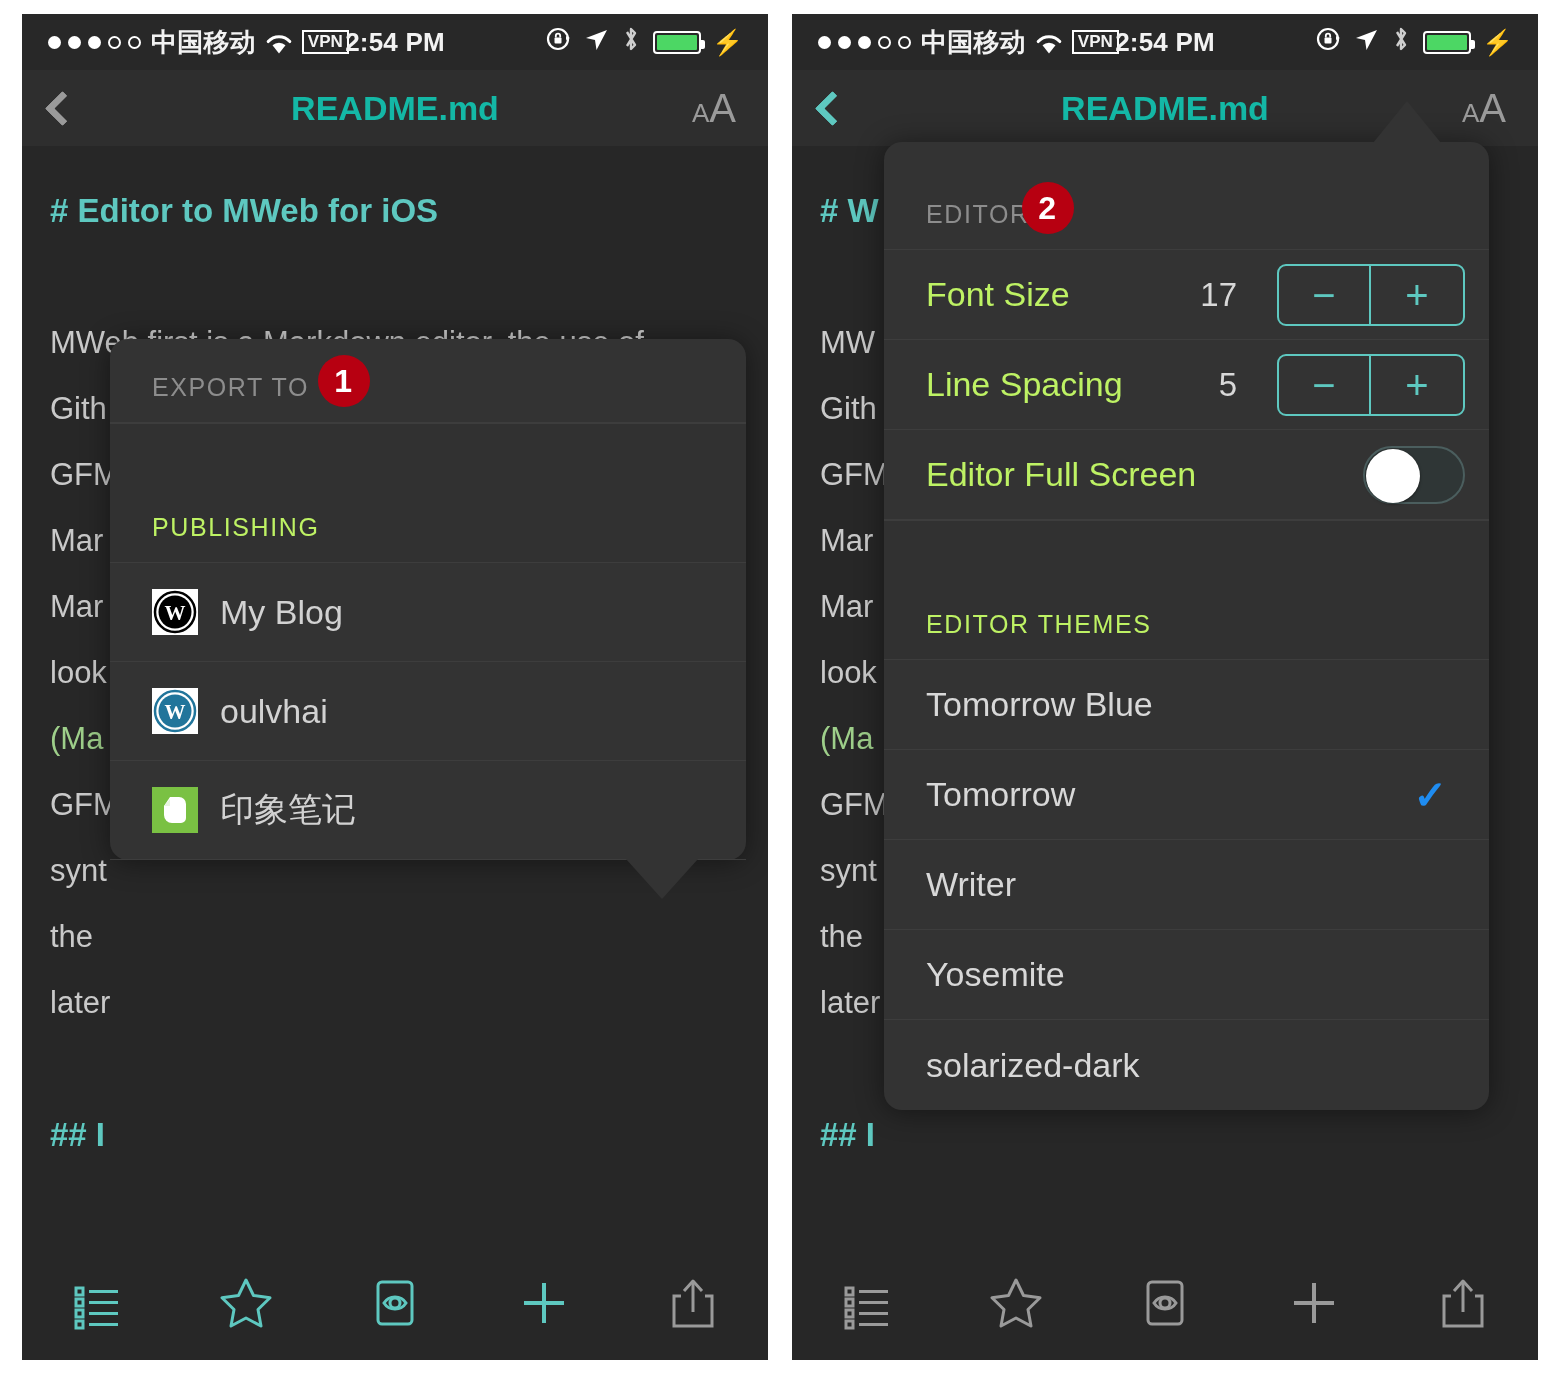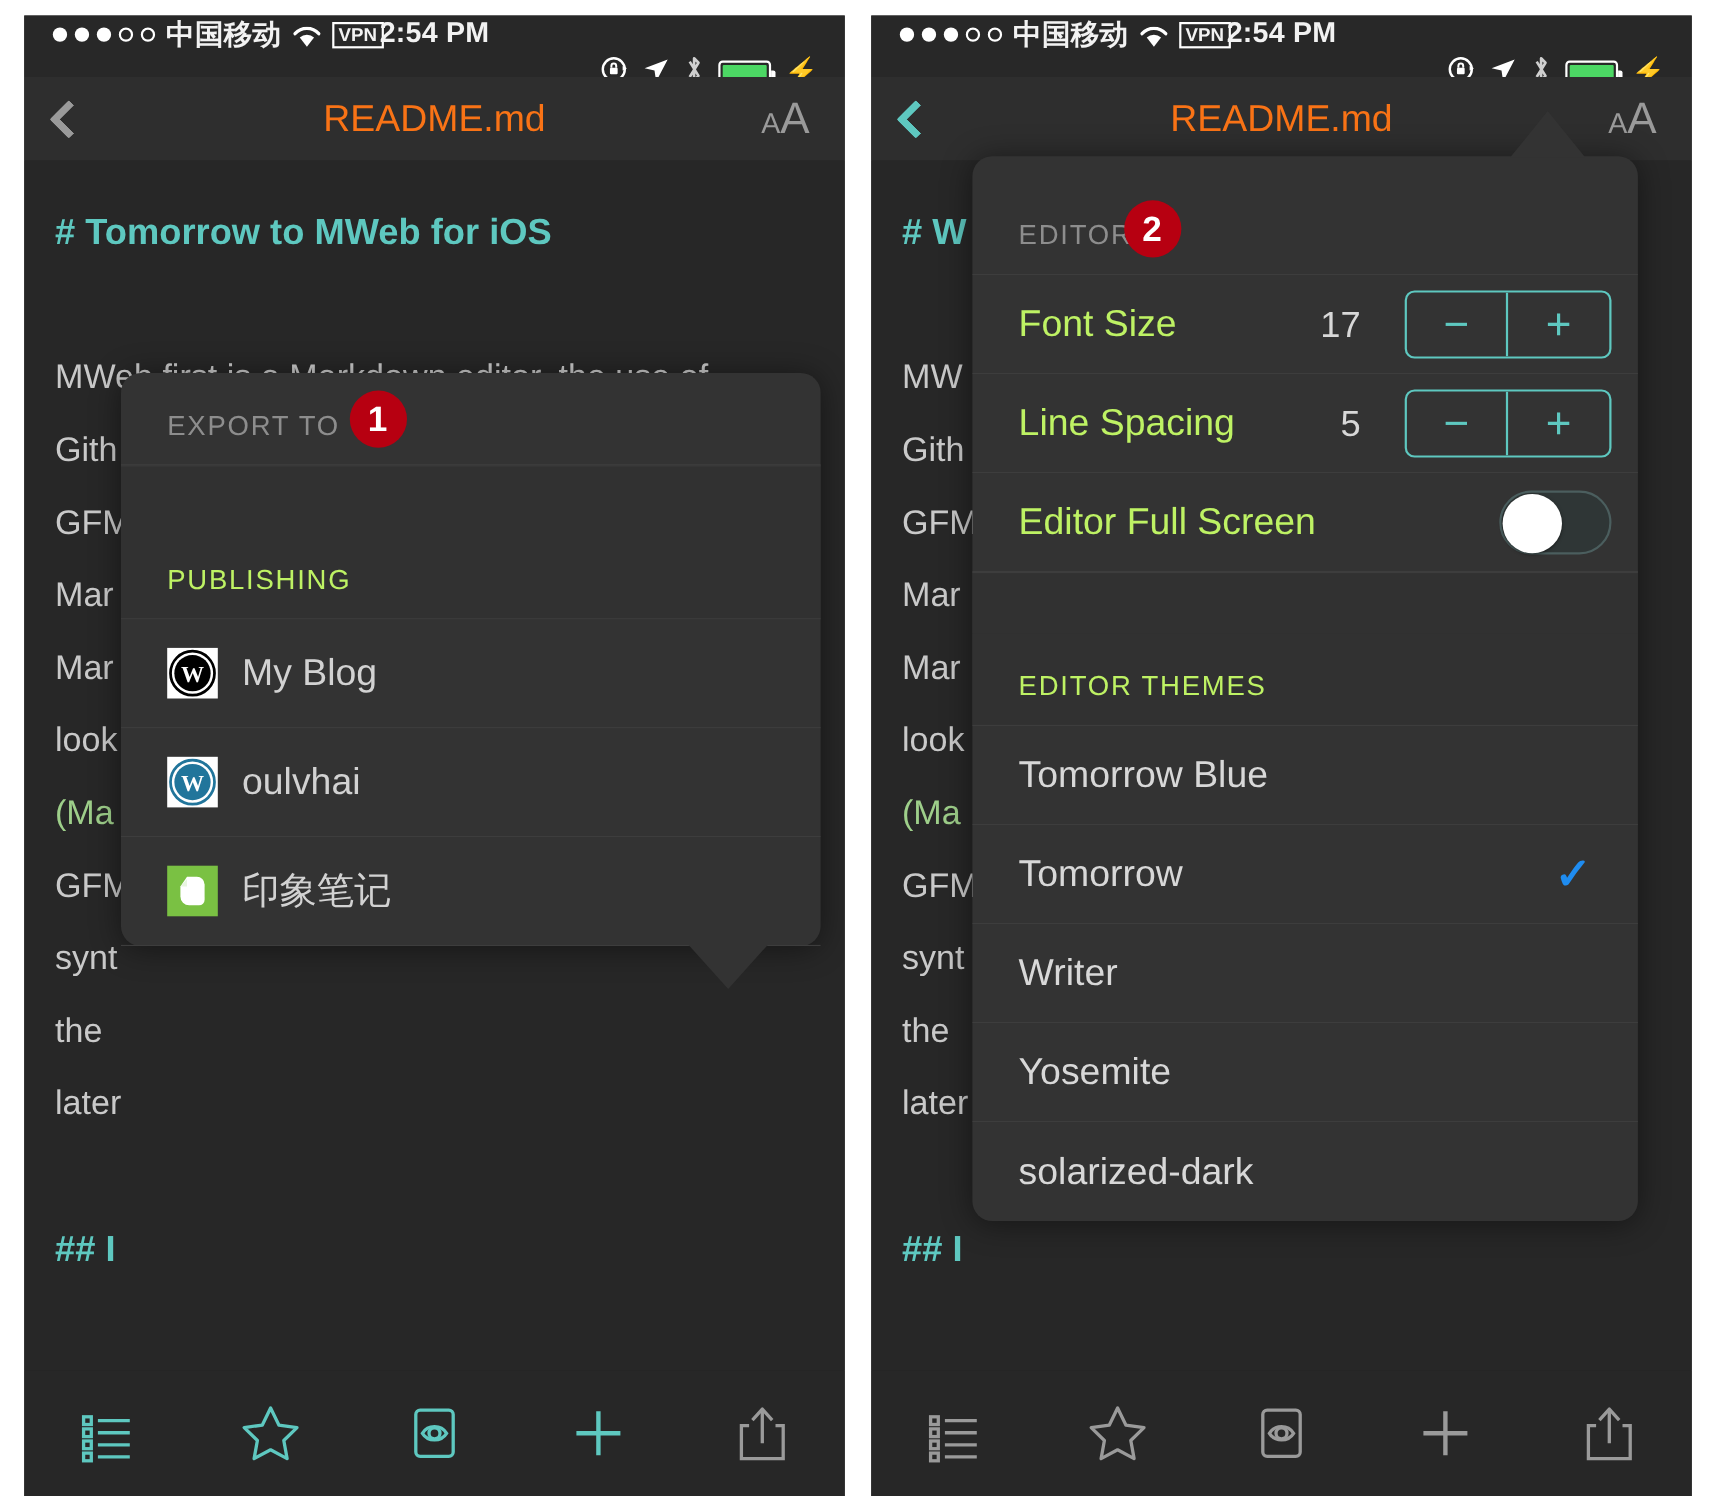--- a/index.html
+++ b/index.html
@@ -15,22 +15,22 @@
   .phone{
     position:absolute; top:14px; width:746px; height:1346px;
     background:#272727; overflow:hidden;
   }
   .phone.left{ left:22px; }
   .phone.right{ left:792px; }
 
   
   .statusbar{
     position:relative; height:56px; background:#282828;
-    display:flex; color:#f2f2f2;
-    font-size:25px; font-weight:bold; letter-spacing:.2px;flex-direction:column;
+    display:flex; align-items:center; color:#f2f2f2;
+    font-size:25px; font-weight:bold; letter-spacing:.2px;
   }
   .sb-left{ display:flex; align-items:center; gap:10px; margin-left:26px; }
   .dots{ display:flex; align-items:center; gap:7px; }
   .dot{ width:13px; height:13px; border-radius:50%; background:#fff; }
   .dot.hollow{ background:transparent; border:2px solid #fff; }
   .carrier{ font-size:26px; font-weight:bold; }
   .wifi{ position:relative; width:26px; height:20px; }
   .vpn{
     border:2px solid #fff; font-size:17px; font-weight:bold;
     padding:0 4px; line-height:20px; letter-spacing:0px;
@@ -59,21 +59,21 @@
   .nav-back{
     width:80px; display:flex; align-items:center; justify-content:center;
   }
   .chev{
     width:25px; height:25px; border-left:7px solid currentColor;
     border-bottom:7px solid currentColor; transform:rotate(45deg);
     border-radius:2px;
   }
   .nav-title{
     position:absolute; left:0; right:0; text-align:center;
-    font-size:34px; font-weight:normal; color:#f97316; pointer-events:none;
+    font-size:34px; font-weight:bold; color:#14b8a6; pointer-events:none;
   }
   .nav-aa{
     margin-left:auto; margin-right:32px; display:flex; align-items:baseline;
     position:relative; z-index:3;
   }
   .nav-aa .a1{ font-size:26px; }
   .nav-aa .a2{ font-size:40px; }
 
   
   .editor{
@@ -247,21 +247,21 @@
       </div>
       <div class="nav-title">README.md</div>
       <div class="nav-aa" style="color:#9a9a9a">
         <span class="a1">A</span>
         <span class="a2">A</span>
       </div>
     </div>
 
     <div class="editor">
       <div id="left-lines">
-          <div class="ln h1"># Tomorrow to MWeb for iOS</div>
+          <div class="ln h1"># Editor to MWeb for iOS</div>
           <div class="ln blank">&nbsp;</div>
           <div class="ln ">MWeb first is a Markdown editor, the use of</div>
           <div class="ln ">Gith</div>
           <div class="ln ">GFM</div>
           <div class="ln ">Mar</div>
           <div class="ln ">Mar</div>
           <div class="ln ">look</div>
           <div class="ln grn">(Ma</div>
           <div class="ln ">GFM</div>
           <div class="ln ">synt</div>

